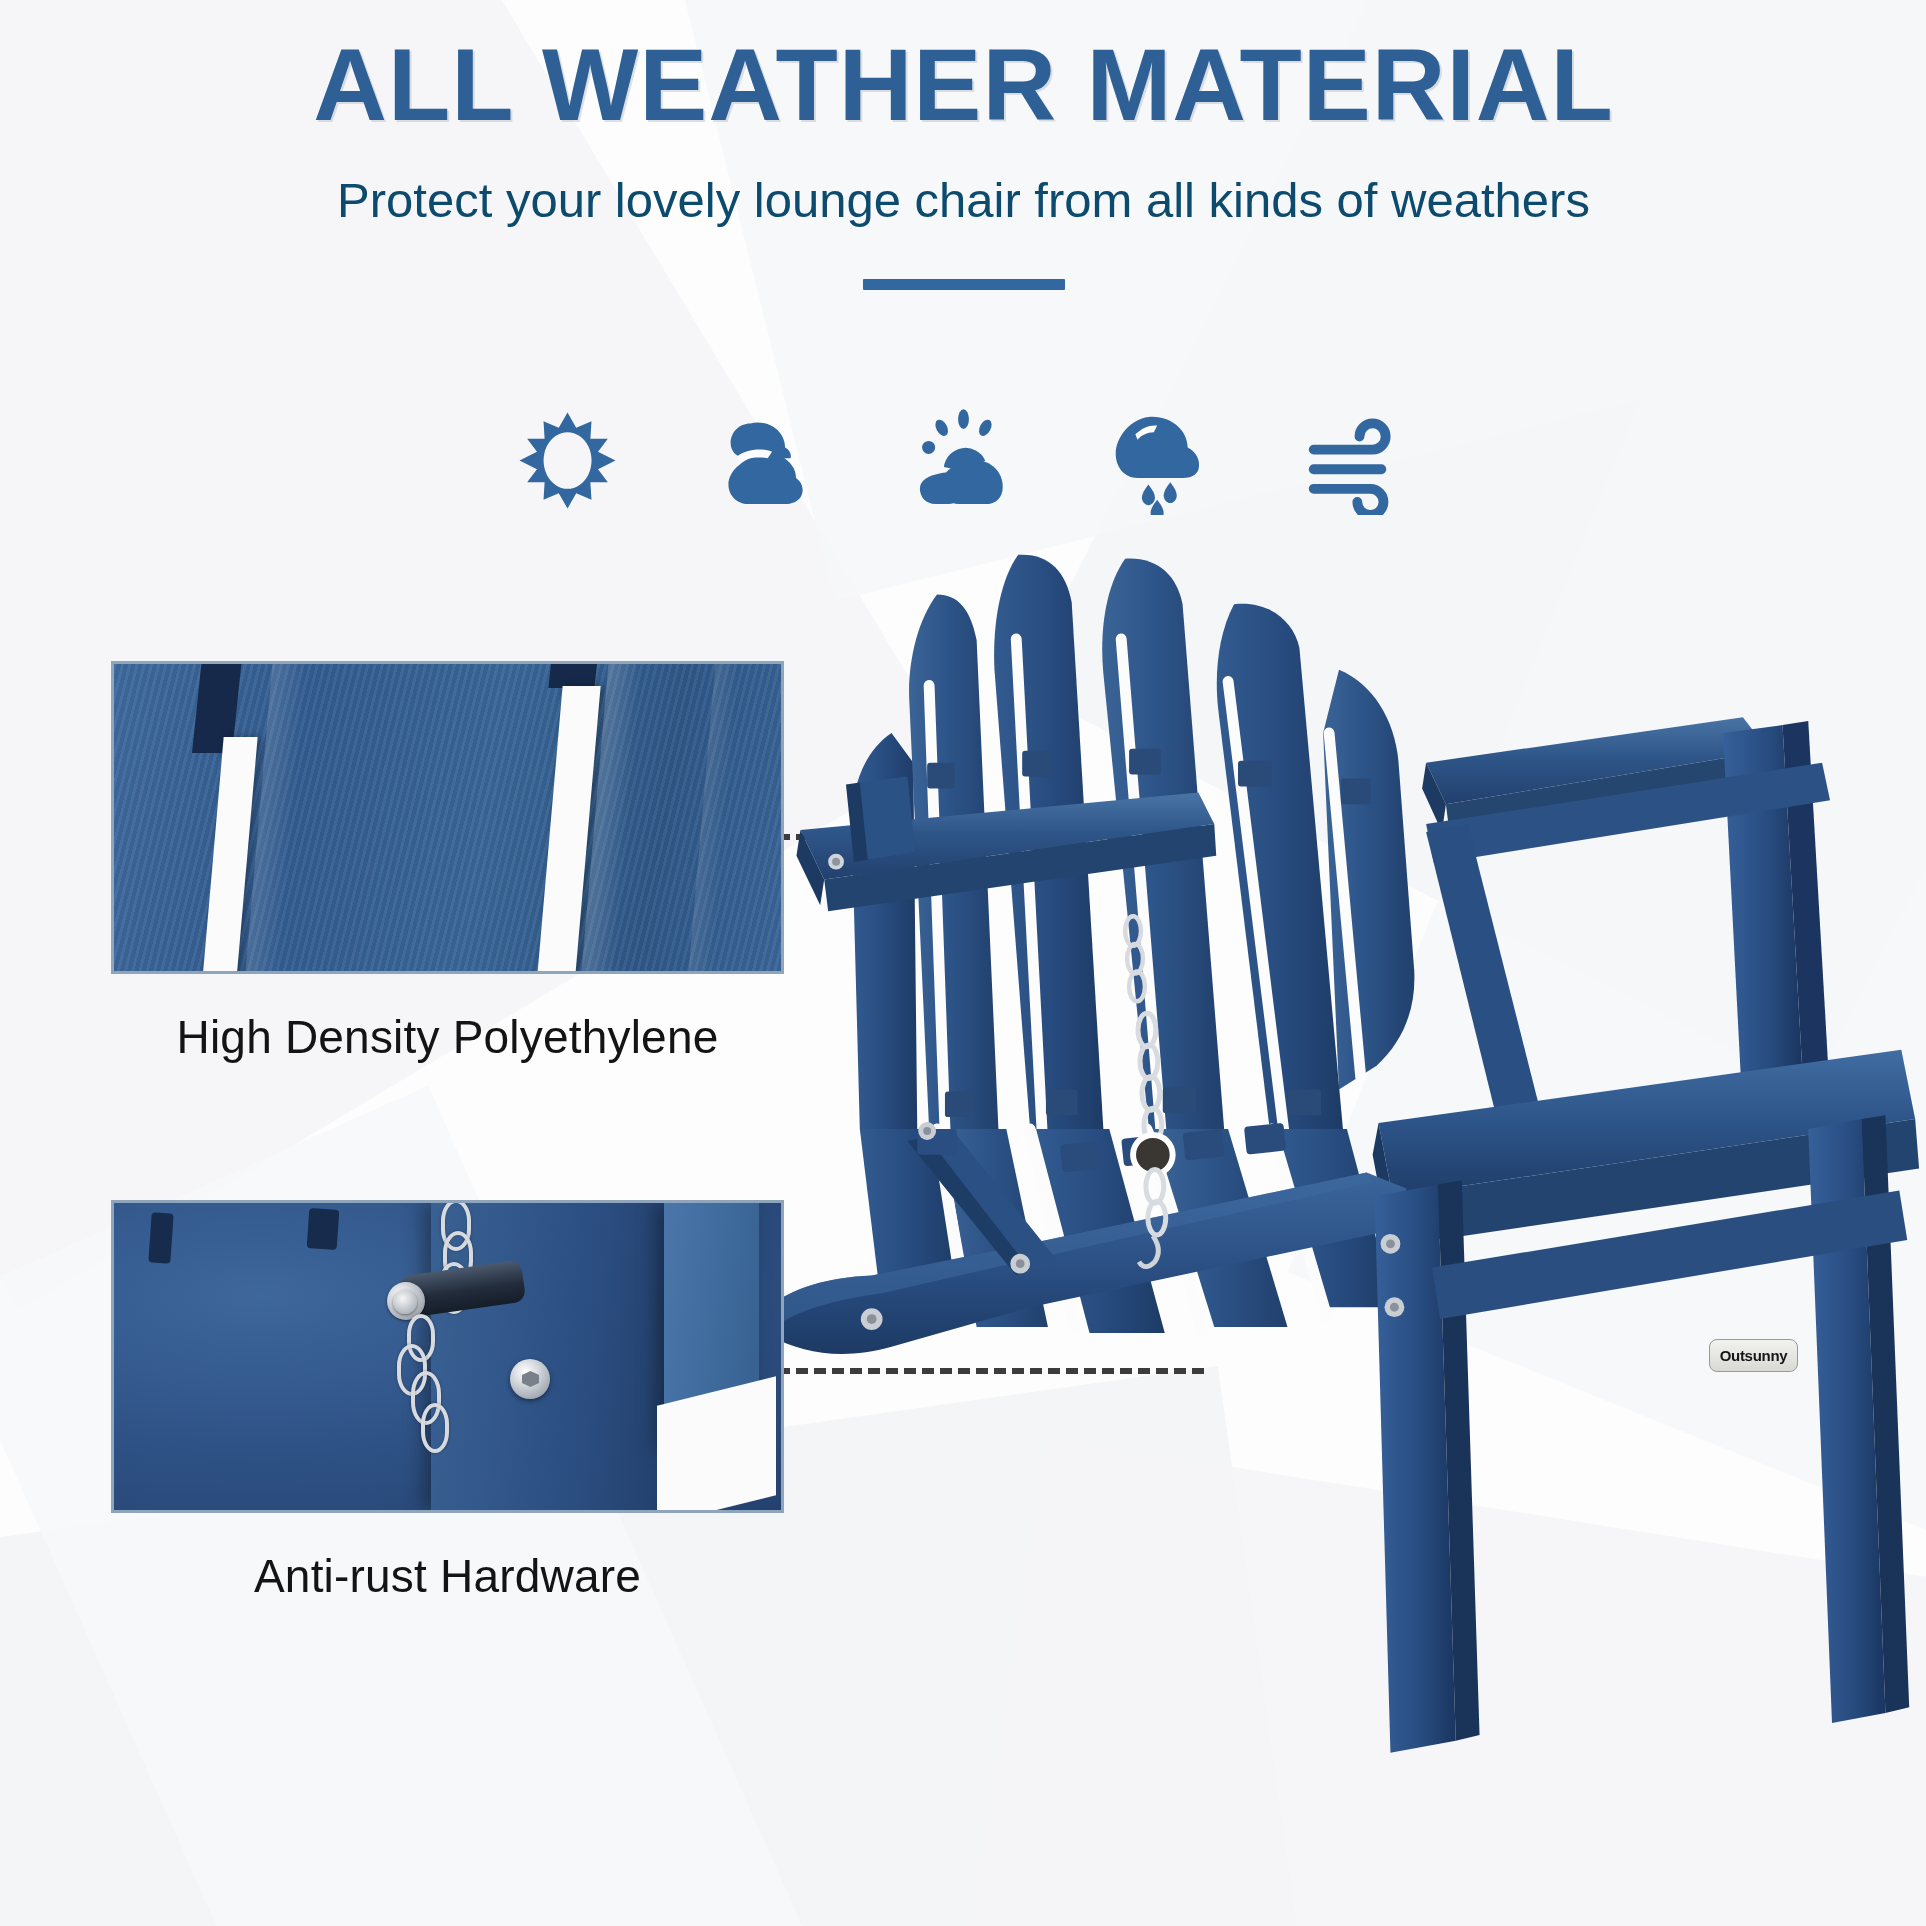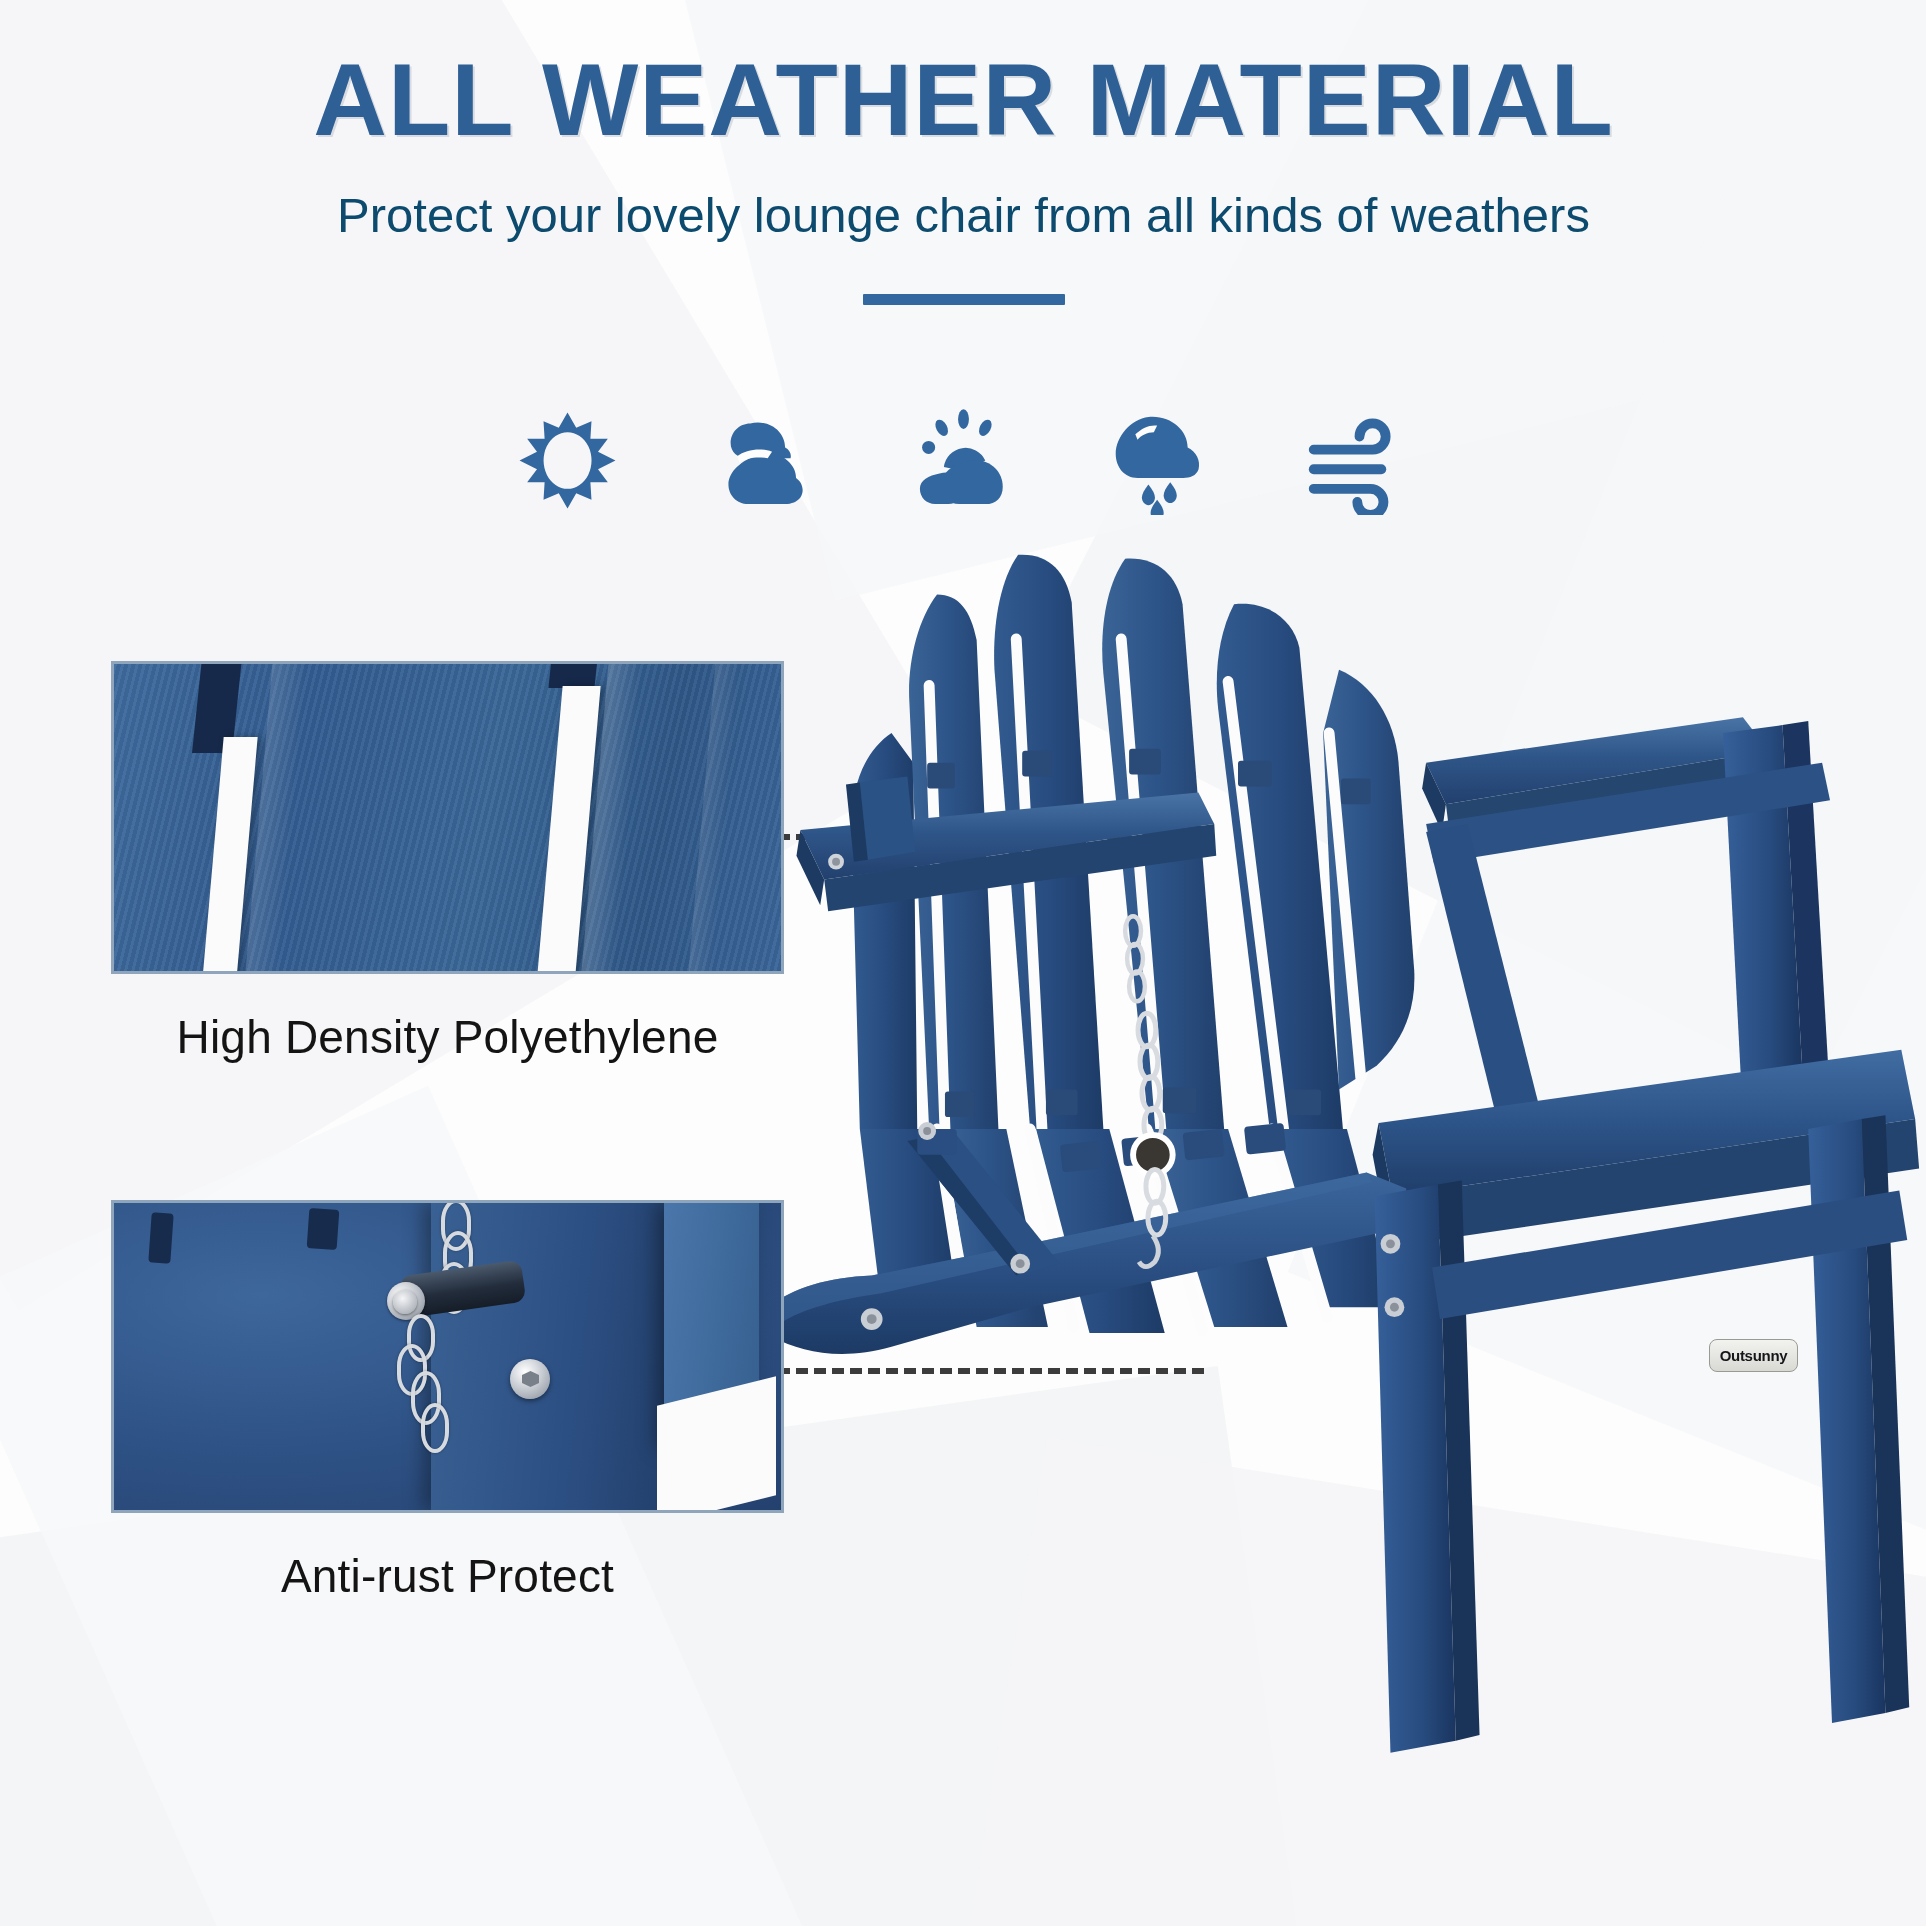--- a/index.html
+++ b/index.html
@@ -35,21 +35,21 @@
         transform: rotate(9deg); background: #f4f5f7; }
   .f6 { width: 693px; height: 1188px; left: 1485px; top: 257px;
         transform: rotate(22deg); background: #f6f7f9; }
   .f7 { width: 535px; height: 1287px; left: 178px; top: 1139px;
         transform: rotate(-24deg); background: #f7f8f9; }
 
   
   .header { position: absolute; left: 0; top: 0; width: 1927px; text-align: center; }
   .title {
     margin: 0;
-    padding-top: 49px;
+    padding-top: 34px;
     font-size: 102px;
     line-height: 1.0;
     font-weight: 700;
     letter-spacing: 1px;
     color: #2e6096;
     font-family: "Liberation Sans", sans-serif;
     text-shadow: 2px 2px 0 rgba(140,150,165,.28);
   }
   .subtitle {
     margin: 0;
@@ -480,17 +480,17 @@
 
       <div class="chain-link" style="left:293px; top:111px; width:20px; height:40px;"></div>
       <div class="chain-link" style="left:283px; top:141px; width:22px; height:44px;"></div>
       <div class="chain-link" style="left:297px; top:168px; width:22px; height:46px;"></div>
       <div class="chain-link" style="left:307px; top:200px; width:20px; height:42px;"></div>
 
       <div class="hw-screw" style="left:396px; top:156px; width:40px; height:40px;"></div>
       <div style="position:absolute; left:408px; top:168px; width:17px; height:16px; background:#7a8089;
                   clip-path: polygon(50% 0,100% 25%,100% 75%,50% 100%,0 75%,0 25%); border-radius:2px;"></div>
     </div>
-    <div class="panel-caption">Anti-rust Protect</div>
+    <div class="panel-caption">Anti-rust Hardware</div>
   </div>
 
 </div>
 
 
 </body></html>

